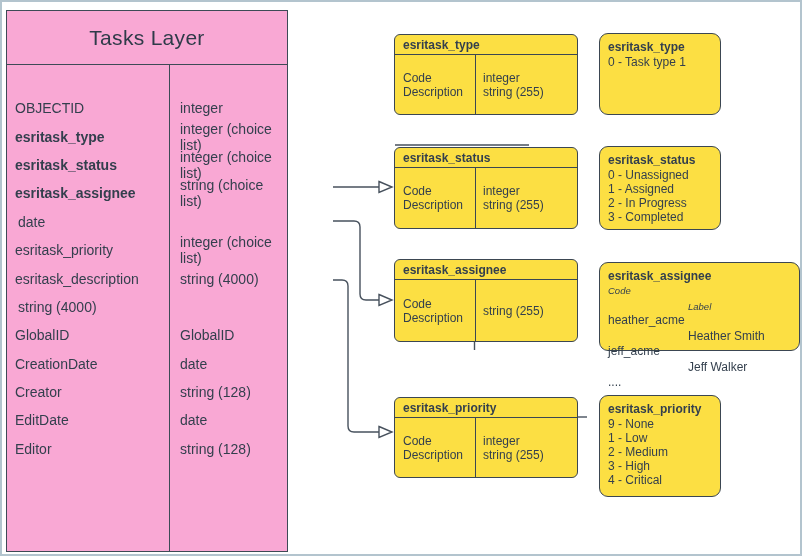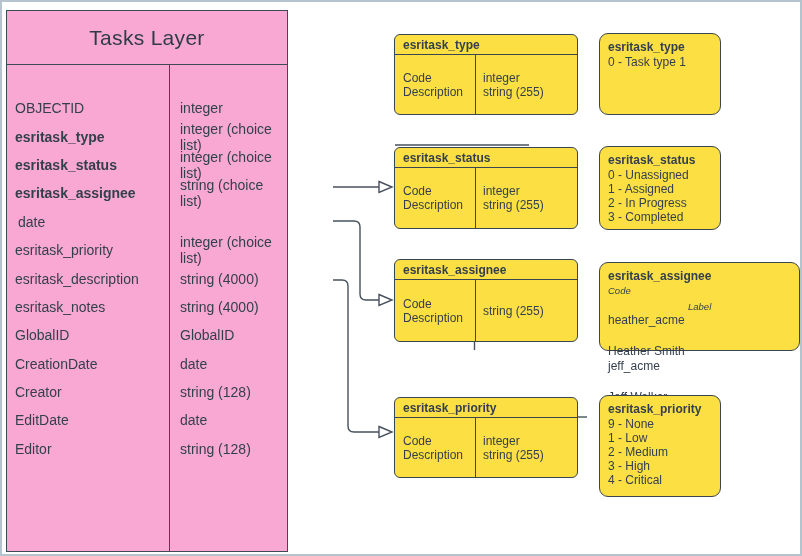--- a/index.html
+++ b/index.html
@@ -40,21 +40,21 @@
   .schema-col.right{flex:1;border-left:1.5px solid #3b4652;padding-left:7px;}
   
   .value-box{
     position:absolute;left:597px;box-sizing:border-box;
     background:#fcdf43;border:1.5px solid #3b4652;border-radius:9px;
     padding:6px 8px;font-size:12px;line-height:14px;
   }
   .value-title{font-weight:bold;line-height:15px;}
   .vtable{margin-top:0;}
   .vhead{display:flex;font-size:9.5px;font-style:italic;line-height:13px;}
-  .vrow{display:flex;line-height:15px;flex-direction:column;}
+  .vrow{display:flex;line-height:15px;}
   .vcode{width:80px;}
   .vlabel{flex:1;margin-top:16px;}
   .vellipsis{line-height:15px;}
   
   .wires{position:absolute;left:0;top:0;width:802px;height:556px;pointer-events:none;}
 </style>
 </head>
 <body>
 
 <div class="canvas">
@@ -105,21 +105,20 @@
           </div>
         <div class="frow">
             <span class="fname">esritask_priority</span>
             <span class="ftype">integer (choice list)</span>
           </div>
         <div class="frow">
             <span class="fname">esritask_description</span>
             <span class="ftype">string (4000)</span>
           </div>
         <div class="frow">
-            <span class="fname">esritask_notes</span>
             <span class="ftype">string (4000)</span>
           </div>
         <div class="frow">
             <span class="fname">GlobalID</span>
             <span class="ftype">GlobalID</span>
           </div>
         <div class="frow">
             <span class="fname">CreationDate</span>
             <span class="ftype">date</span>
           </div>

